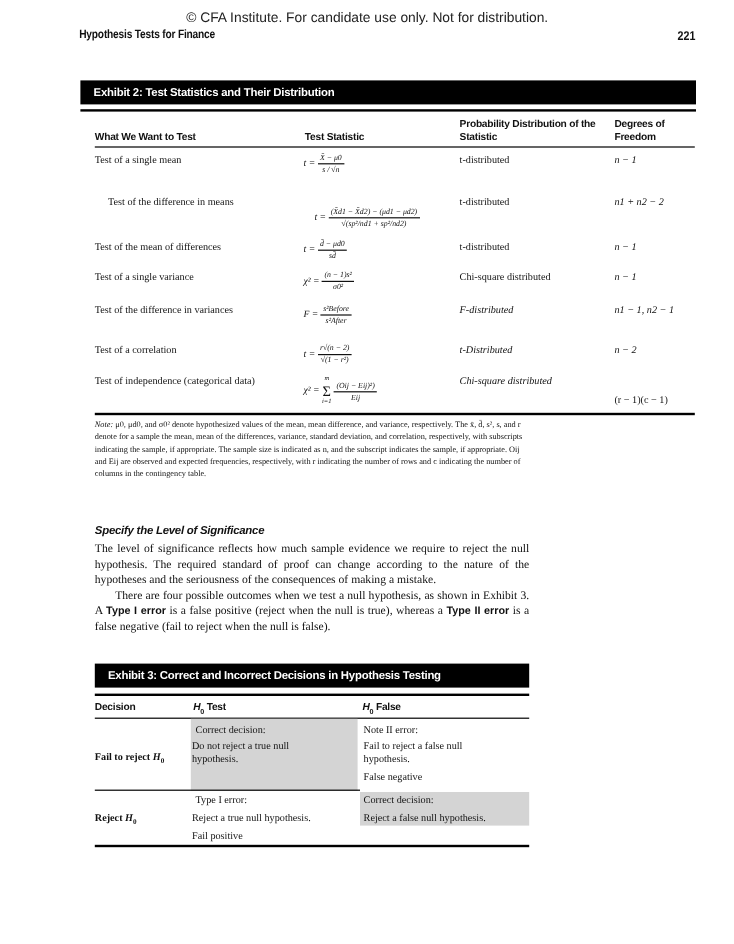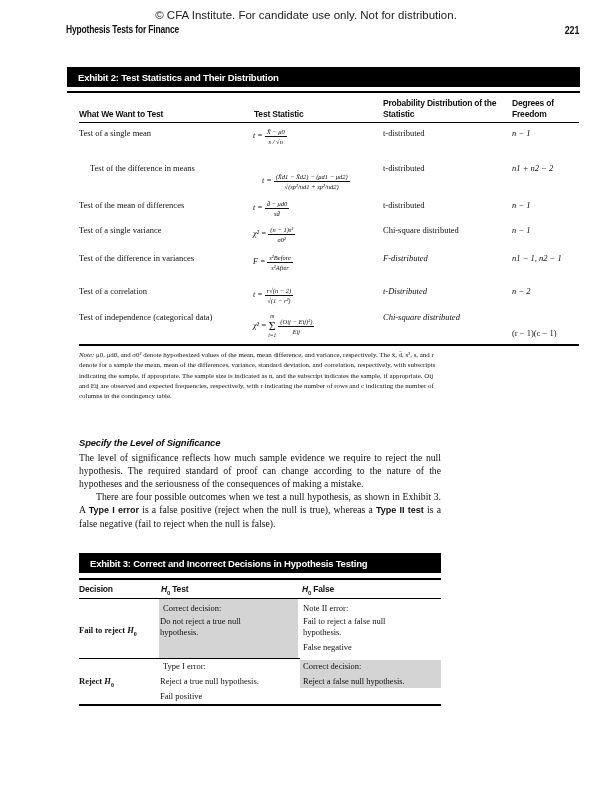--- a/index.html
+++ b/index.html
@@ -117,21 +117,21 @@
 
 <div class="rule" style="top:344px;left:79px;width:500px;height:1.5px;"></div>
 
 <div class="note">
   <span class="it">Note:</span>
   <span>μ0, μd0, and σ0² denote hypothesized values of the mean, mean difference, and variance, respectively. The x̄, d̄, s², s, and r denote for a sample the mean, mean of the differences, variance, standard deviation, and correlation, respectively, with subscripts indicating the sample, if appropriate. The sample size is indicated as n, and the subscript indicates the sample, if appropriate. Oij and Eij are observed and expected frequencies, respectively, with r indicating the number of rows and c indicating the number of columns in the contingency table.</span>
 </div>
 
 <div class="section-head">Specify the Level of Significance</div>
 <div class="para" style="top:451px;">The level of significance reflects how much sample evidence we require to reject the null hypothesis. The required standard of proof can change according to the nature of the hypotheses and the seriousness of the consequences of making a mistake.</div>
-<div class="para indent" style="top:490px;"><span>There are four possible outcomes when we test a null hypothesis, as shown in Exhibit 3. A </span><b>Type I error</b><span> is a false positive (reject when the null is true), whereas a </span><b>Type II test</b><span> is a false negative (fail to reject when the null is false).</span></div>
+<div class="para indent" style="top:490px;"><span>There are four possible outcomes when we test a null hypothesis, as shown in Exhibit 3. A </span><b>Type I error</b><span> is a false positive (reject when the null is true), whereas a </span><b>Type II error</b><span> is a false negative (fail to reject when the null is false).</span></div>
 
 <div class="exhibit-bar ex3-bar">Exhibit 3: Correct and Incorrect Decisions in Hypothesis Testing</div>
 <div class="rule" style="top:578px;left:79px;width:362px;height:1.5px;"></div>
 
 <div class="th" style="top:584px;left:79px;">Decision</div>
 <div class="th" style="top:584px;left:161px;"><i>H</i><sub style="font-size:6px;">0</sub><span> Test</span></div>
 <div class="th" style="top:584px;left:302px;"><i>H</i><sub style="font-size:6px;">0</sub><span> False</span></div>
 <div class="rule" style="top:598px;left:79px;width:362px;height:1px;"></div>
 
 <div class="shade" style="top:599px;left:159px;width:139px;height:60px;"></div>

